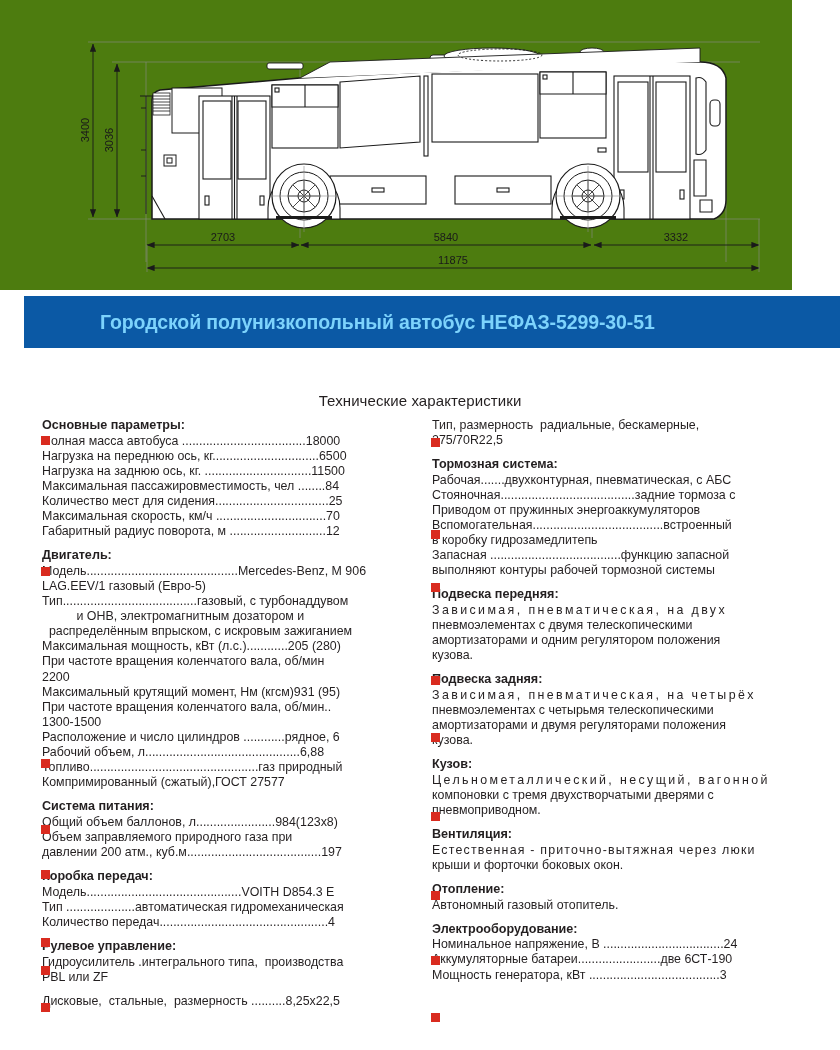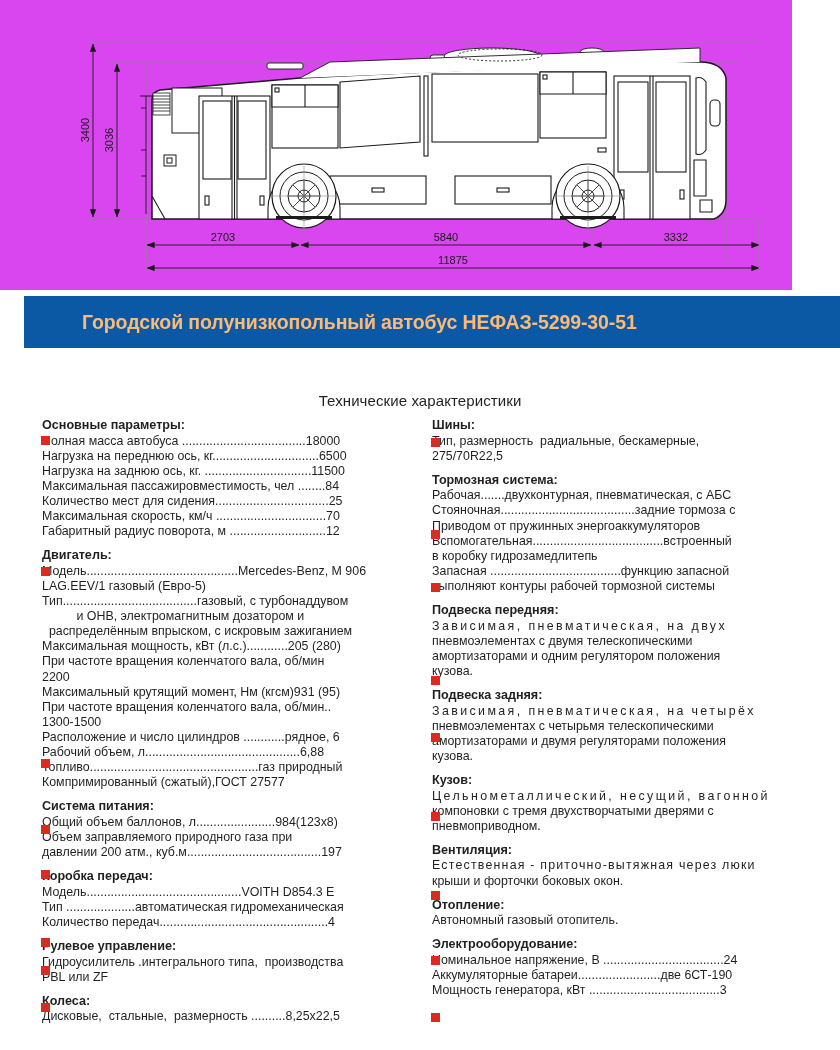--- a/index.html
+++ b/index.html
@@ -7,35 +7,35 @@
     width:840px;height:1050px;
     background:#ffffff;
     font-family:"Liberation Sans","DejaVu Sans",sans-serif;
     color:#231f20;
     position:relative;
     overflow:hidden;
   }
   .page{position:absolute;inset:0;background:#fff;}
 
   
-  .drawing{position:absolute;left:0;top:0;width:792px;height:290px;background:#d946ef;text-align:right;}
+  .drawing{position:absolute;left:0;top:0;width:792px;height:290px;background:#4d7c0f;text-align:right;}
   .drawing svg{display:block;}
 
   
   .titlebar{
     position:absolute;left:24px;top:296px;width:816px;height:52px;
     background:#0b59a5;
     display:flex;align-items:center;
   }
   .titlebar .title{
-    color:#fdba74;
+    color:#7dd3fc;
     font-size:19.5px;
     font-weight:bold;
     letter-spacing:-0.1px;
-    padding-left:58px;
+    padding-left:76px;
     white-space:nowrap;
   }
 
   
   .spec-heading{
     position:absolute;left:0;top:392px;width:840px;
     text-align:center;
     font-size:15px;font-weight:normal;
     letter-spacing:0.1px;
   }
@@ -316,27 +316,25 @@
           <p class="line">Модель.............................................VOITH D854.3 E</p>
           <p class="line">Тип ....................автоматическая гидромеханическая</p>
           <p class="line">Количество передач.................................................4</p>
         </div>
         <div class="block">
           <h3 class="sec">Рулевое управление:</h3>
           <p class="line">Гидроусилитель .интегрального типа,  производства</p>
           <p class="line">PBL или ZF</p>
         </div>
         <div class="block">
-          <h3 class="sec">Колеса:</h3>
           <p class="line">Дисковые,  стальные,  размерность ..........8,25x22,5</p>
         </div>
       </div>
     <div class="col col-right">
         <div class="block">
-          <h3 class="sec">Шины:</h3>
           <p class="line">Тип, размерность  радиальные, бескамерные,</p>
           <p class="line">275/70R22,5</p>
         </div>
         <div class="block">
           <h3 class="sec">Тормозная система:</h3>
           <p class="line">Рабочая.......двухконтурная, пневматическая, с АБС</p>
           <p class="line">Стояночная.......................................задние тормоза с</p>
           <p class="line">Приводом от пружинных энергоаккумуляторов</p>
           <p class="line">Вспомогательная......................................встроенный</p>
           <p class="line">в коробку гидрозамедлитепь</p>

